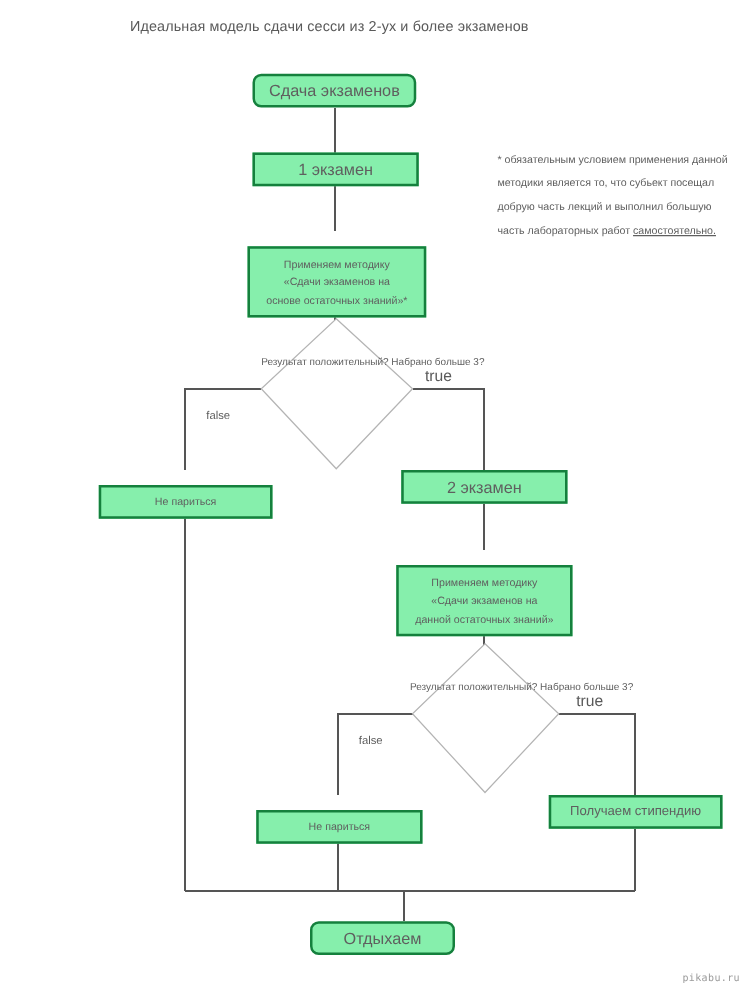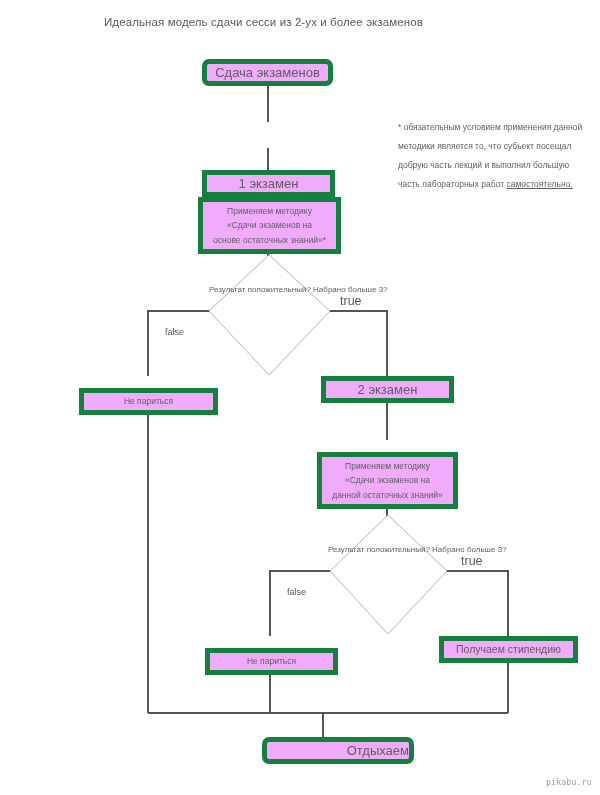--- a/index.html
+++ b/index.html
@@ -31,22 +31,22 @@
     top: 16px;
     font-size: 11.5px;
     color: #5a5a5a;
     letter-spacing: 0.1px;
     white-space: nowrap;
   }
 
   .node {
     position: absolute;
     box-sizing: border-box;
-    border: 5px solid #15803d;
-    background: #f0abfc;
+    border: 2px solid #15803d;
+    background: #86efac;
     display: flex;
     flex-direction: column;
     align-items: center;
     justify-content: center;
     color: #5f5f5f;
     text-align: center;
     line-height: 1.65;
   }
   .node.rounded {
     border-radius: 7px;
@@ -138,21 +138,21 @@
     <g stroke="#b4b4b4" stroke-width="1" fill="#ffffff">
       <polygon points="269,255 330,311 269,375 209,311"></polygon>
       <polygon points="388,515 447,571 388,634 330,571"></polygon>
     </g>
   </svg>
 
   <div class="node rounded fs-terminal" style="left:202px; top:59px; width:131px; height:27px;">
     <span class="ln">Сдача экзаменов</span>
   </div>
 
-  <div class="node fs-exam" style="left:202px; top:122px; width:133px; height:27px;margin-top:48px;">
+  <div class="node fs-exam" style="left:202px; top:122px; width:133px; height:27px;">
     <span class="ln">1 экзамен</span>
   </div>
 
   <div class="node fs-small" style="left:198px; top:185px; width:143px; height:57px;">
     <span class="ln">Применяем методику</span>
     <span class="ln">«Сдачи экзаменов на</span>
     <span class="ln">основе остаточных знаний»*</span>
   </div>
 
   <div class="diamond-label" style="left:209px; top:283px; width:121px;">
@@ -188,21 +188,21 @@
   <div class="branch-label branch-true" style="left:461px; top:554px;">true</div>
 
   <div class="node fs-small" style="left:205px; top:636px; width:133px; height:27px;">
     <span class="ln">Не париться</span>
   </div>
 
   <div class="node fs-med" style="left:439px; top:636px; width:139px; height:27px;">
     <span class="ln">Получаем стипендию</span>
   </div>
 
-  <div class="node rounded fs-terminal" style="left:262px; top:737px; width:152px; height:27px;align-items:flex-end;">
+  <div class="node rounded fs-terminal" style="left:248px; top:737px; width:116px; height:27px;">
     <span class="ln">Отдыхаем</span>
   </div>
 
   <div class="footnote">
     <div>* обязательным условием применения данной</div>
     <div>методики является то, что субьект посещал</div>
     <div>добрую часть лекций и выполнил большую</div>
     <div><span>часть лабораторных работ </span><span class="u">самостоятельно.</span></div>
   </div>
 

